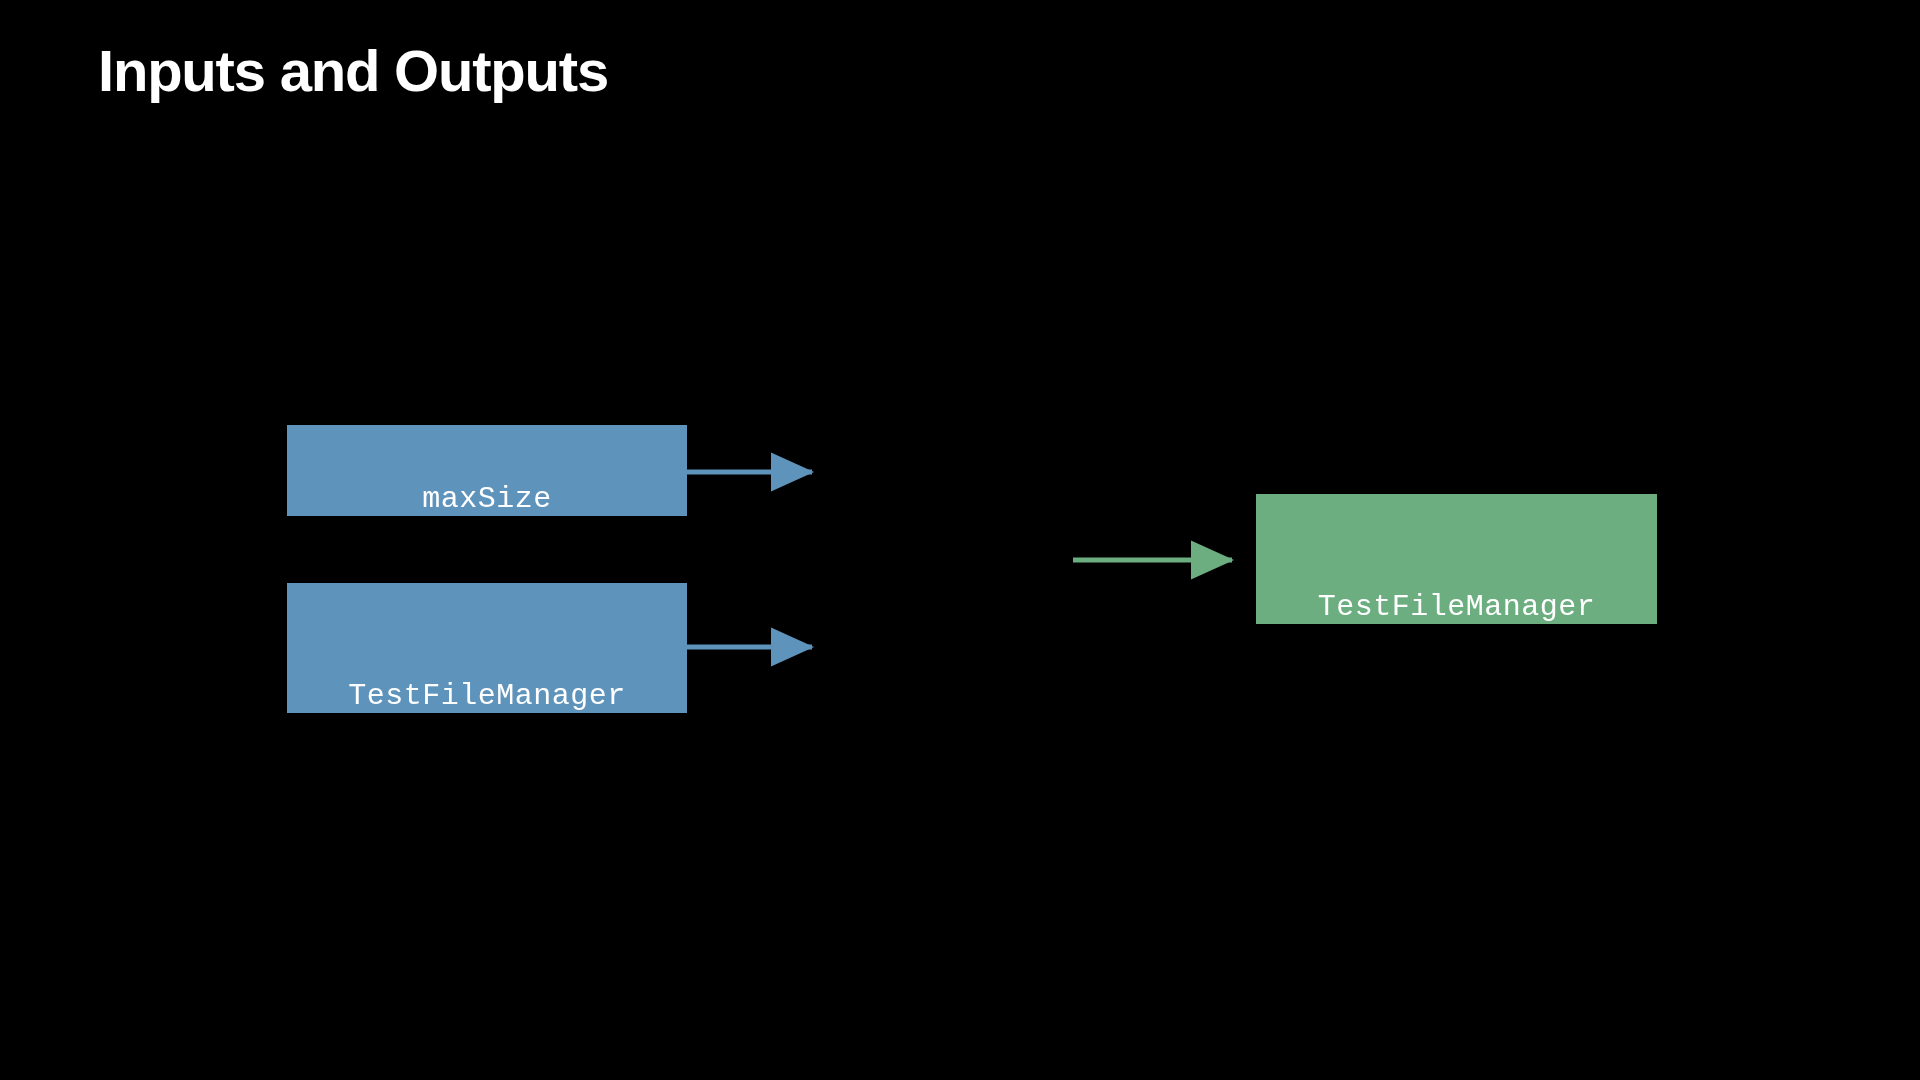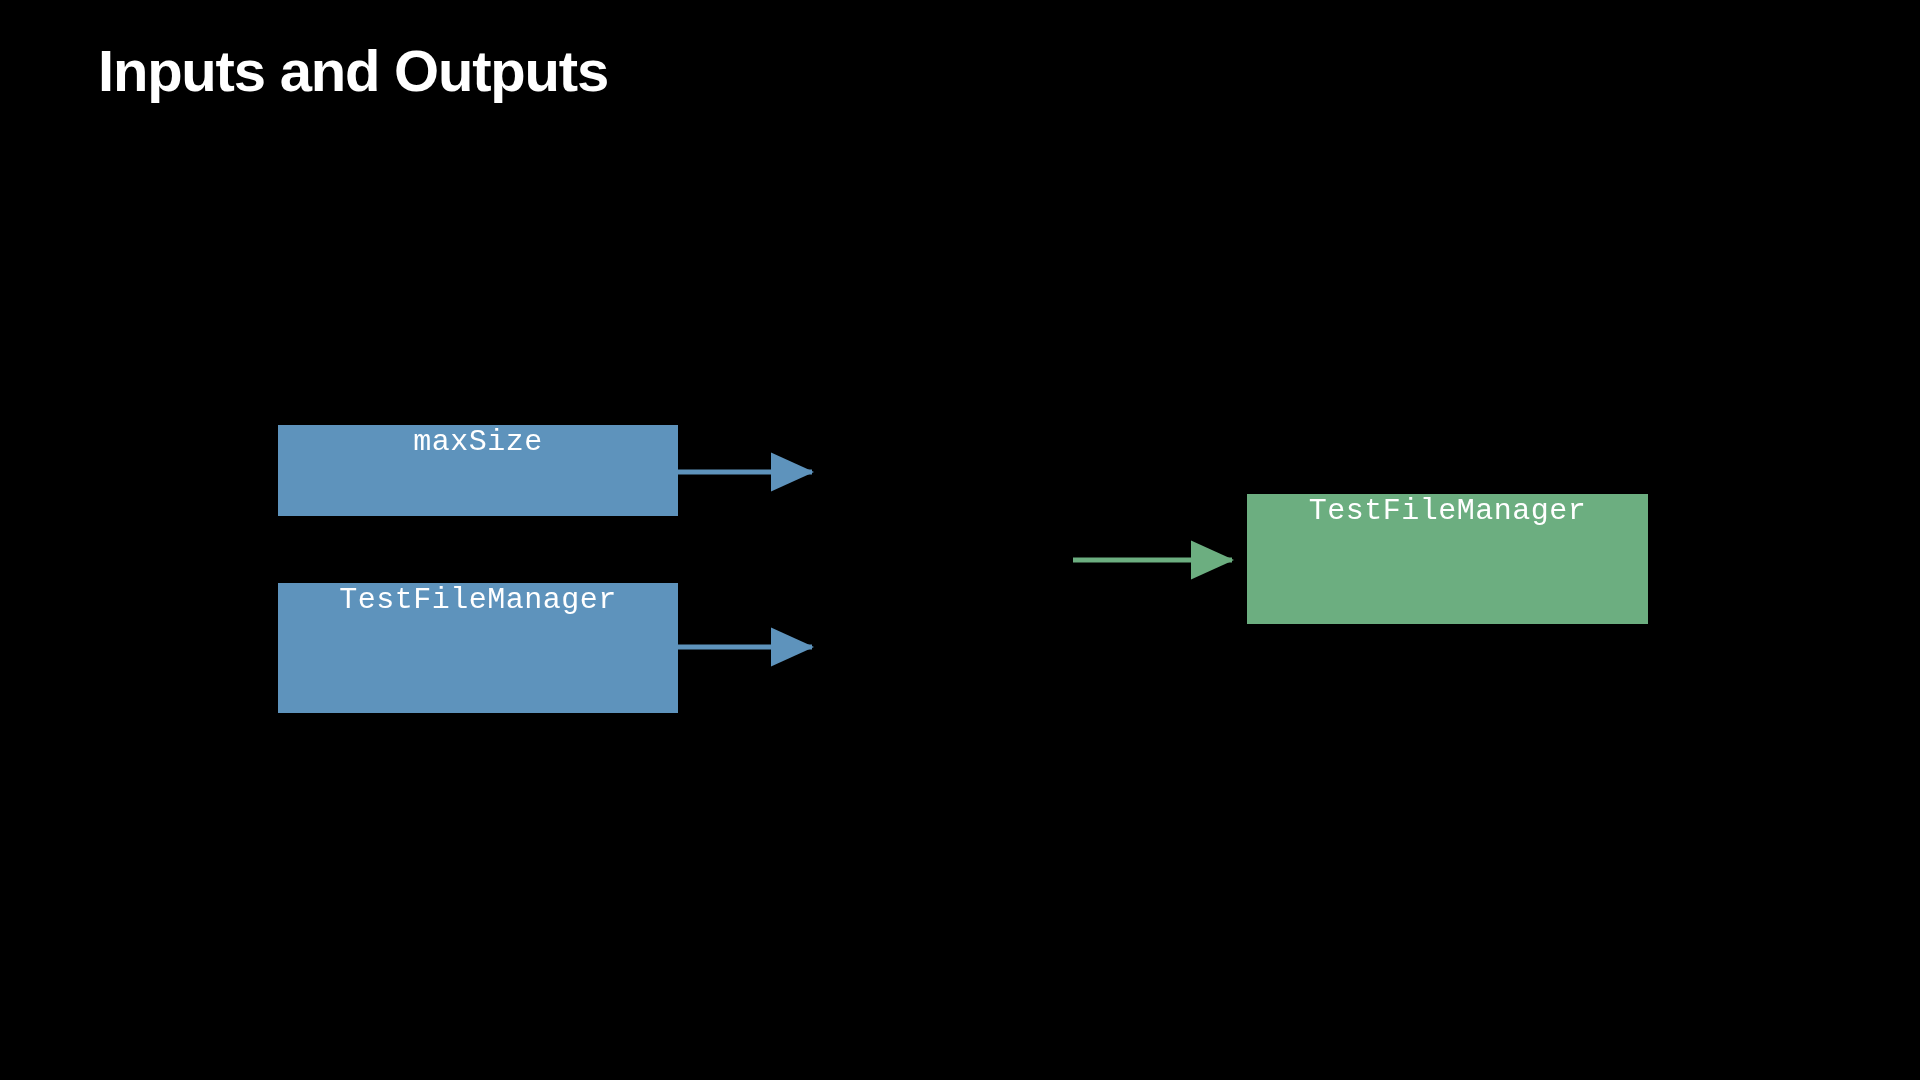--- a/index.html
+++ b/index.html
@@ -37,26 +37,27 @@
   .diagram {
     position: absolute;
     left: 0;
     top: 0;
     width: 1920px;
     height: 1080px;
   }
   .node {
     position: absolute;
     display: flex;
-    align-items: flex-start;
+    align-items: flex-end;
     justify-content: center;
     font-family: "Liberation Mono", monospace;
     color: #ffffff;
     letter-spacing: 0.5px;
     box-sizing: border-box;
+    margin-left: 9px;
   }
   .node-rect {
     border-radius: 0;
   }
   .node-input-1 {
     left: 278px;
     top: 425px;
     width: 400px;
     height: 91px;
     background: #5e93bc;

